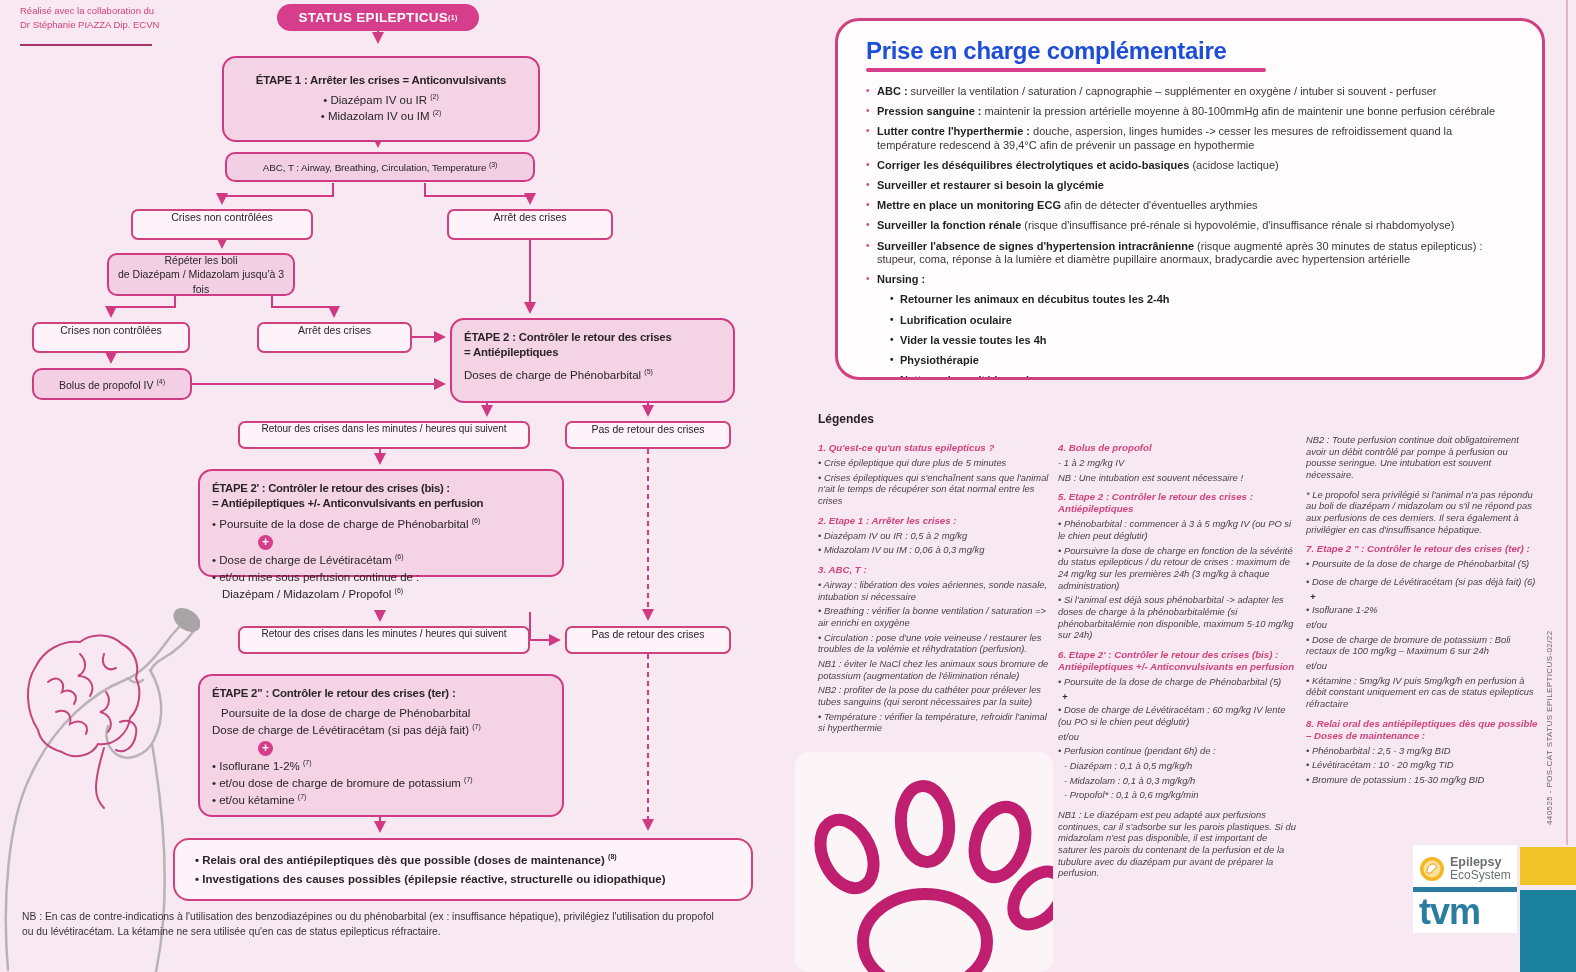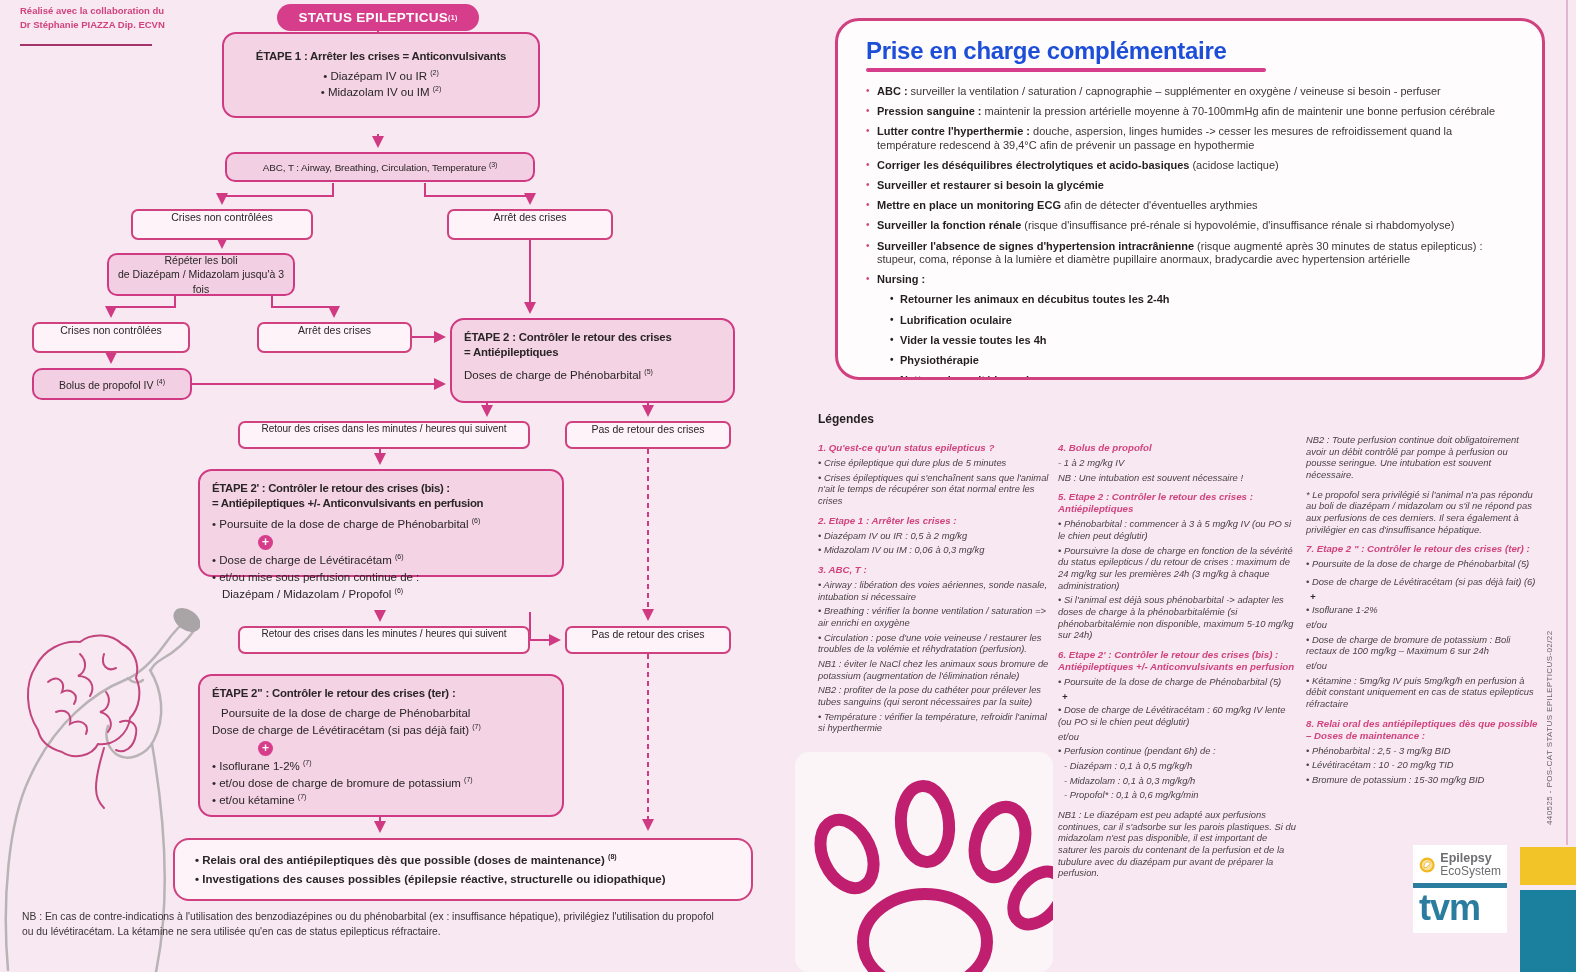--- a/index.html
+++ b/index.html
@@ -16,21 +16,21 @@
   .ebox{background:#f3d3e4;border:2.5px solid #cf3a83;border-radius:14px;padding:10px 12px;}
   .ebox .et{font-weight:bold;font-size:11.4px;letter-spacing:-0.2px;line-height:1.3;}
   .ebox .eb{font-size:11.5px;line-height:1.45;}
   .center{display:flex;flex-direction:column;align-items:center;justify-content:center;text-align:center;}
   .small-line{font-size:10px;}
   sup{font-size:7px;}
   .plus{display:inline-flex;width:15px;height:15px;border-radius:50%;background:#d63d8b;color:#fff;
         font-weight:bold;font-size:12px;line-height:15px;align-items:center;justify-content:center;margin:2px 0 2px 46px;}
   .fb{font-weight:bold;font-size:11.5px;line-height:1.6;}
   .nbnote{font-size:10.3px;line-height:1.45;color:#3a3335;}
-  .credit{font-size:9.5px;color:#d0437f;line-height:1.45;font-weight:bold;}
+  .credit{font-size:9.5px;color:#d0437f;line-height:1.45;}
   .credit-rule{position:absolute;left:20px;top:44px;width:132px;height:2px;background:#a3356a;}
   
   .panel{background:#fffcfe;border:3px solid #d0417f;border-radius:24px;padding:16px 28px 10px 28px;}
   .panel-title{font-size:24px;font-weight:bold;color:#1d4ed8;letter-spacing:-0.3px;}
   .panel-underline{width:400px;height:4px;background:#d63d8b;border-radius:3px;margin:3px 0 13px 0;}
   .care-item{position:relative;padding-left:11px;font-size:11px;line-height:1.24;margin-bottom:6.5px;color:#3c3537;}
   .care-item .dot{position:absolute;left:0;top:0;color:#d0437f;font-size:10px;}
   .ci-b{font-weight:bold;color:#231f20;}
   .care-sub{position:relative;padding-left:10px;margin:0 0 7px 24px;font-size:11px;font-weight:bold;color:#231f20;line-height:1.2;}
   .care-sub .dot2{position:absolute;left:0;top:0;font-size:10px;color:#231f20;}
@@ -122,21 +122,21 @@
     <div>Réalisé avec la collaboration du</div>
     <div>Dr Stéphanie PIAZZA Dip. ECVN</div>
   </div>
   <div class="credit-rule"></div>
 
   <div class="abs pill" style="left:277px;top:4px;width:202px;height:27px;">
     <span>STATUS EPILEPTICUS </span>
       <sup>(1)</sup>
   </div>
 
-  <div class="abs ebox center" style="left:222px;top:32px;width:318px;height:86px;">
+  <div class="abs ebox center" style="left:222px;top:56px;width:318px;height:86px;">
     <div class="et">ÉTAPE 1 : Arrêter les crises = Anticonvulsivants</div>
     <div class="eb" style="margin-top:4px;"><span>• Diazépam IV ou IR </span><sup>(2)</sup></div>
     <div class="eb"><span>• Midazolam  IV ou IM </span><sup>(2)</sup></div>
   </div>
 
   <div class="abs pbox" style="left:225px;top:152px;width:310px;height:30px;font-size:9.9px;letter-spacing:-0.1px;">
     <div><span>ABC, T : Airway, Breathing, Circulation, Temperature </span><sup>(3)</sup></div>
   </div>
 
   <div class="abs wbox" style="left:131px;top:209px;width:182px;height:31px;">
@@ -206,22 +206,22 @@
     <div class="fb"><span>• Relais oral des antiépileptiques dès que possible (doses de maintenance) </span><sup>(8)</sup></div>
     <div class="fb">• Investigations des causes possibles (épilepsie réactive, structurelle ou idiopathique)</div>
   </div>
 
   <div class="abs nbnote" style="left:22px;top:910px;width:700px;">NB : En cas de contre-indications à l'utilisation des benzodiazépines ou du phénobarbital (ex : insuffisance hépatique), privilégiez l'utilisation du propofol ou du lévétiracétam. La kétamine ne sera utilisée qu'en cas de status epilepticus réfractaire.</div>
 
   <div class="abs panel" style="left:835px;top:18px;width:710px;height:362px;overflow:hidden;">
     <div class="panel-title">Prise en charge complémentaire</div>
     <div class="panel-underline"></div>
 
-    <div class="care-item"><span class="dot">•</span><span class="ci-b">ABC :</span><span class="ci-r"> surveiller la ventilation / saturation / capnographie – supplémenter en oxygène / veineuse si besoin - perfuser</span></div>
-    <div class="care-item"><span class="dot">•</span><span class="ci-b">Pression sanguine :</span><span class="ci-r"> maintenir la pression artérielle moyenne à 70-100mmHg afin de maintenir une bonne perfusion cérébrale</span></div>
+    <div class="care-item"><span class="dot">•</span><span class="ci-b">ABC :</span><span class="ci-r"> surveiller la ventilation / saturation / capnographie – supplémenter en oxygène / intuber si souvent - perfuser</span></div>
+    <div class="care-item"><span class="dot">•</span><span class="ci-b">Pression sanguine :</span><span class="ci-r"> maintenir la pression artérielle moyenne à 80-100mmHg afin de maintenir une bonne perfusion cérébrale</span></div>
     <div class="care-item"><span class="dot">•</span><span class="ci-b">Lutter contre l'hyperthermie :</span><span class="ci-r"> douche, aspersion, linges humides -&gt; cesser les mesures de refroidissement quand la température redescend à 39,4°C afin de prévenir un passage en hypothermie</span></div>
     <div class="care-item"><span class="dot">•</span><span class="ci-b">Corriger les déséquilibres électrolytiques et acido-basiques</span><span class="ci-r"> (acidose lactique)</span></div>
     <div class="care-item"><span class="dot">•</span><span class="ci-b">Surveiller et restaurer si besoin la glycémie</span><span class="ci-r"></span></div>
     <div class="care-item"><span class="dot">•</span><span class="ci-b">Mettre en place un monitoring ECG</span><span class="ci-r"> afin de détecter d'éventuelles arythmies</span></div>
     <div class="care-item"><span class="dot">•</span><span class="ci-b">Surveiller la fonction rénale</span><span class="ci-r"> (risque d'insuffisance pré-rénale si hypovolémie, d'insuffisance rénale si rhabdomyolyse)</span></div>
     <div class="care-item"><span class="dot">•</span><span class="ci-b">Surveiller l'absence de signes d'hypertension intracrânienne</span><span class="ci-r"> (risque augmenté après 30 minutes de status epilepticus) : stupeur, coma, réponse à la lumière et diamètre pupillaire anormaux, bradycardie avec hypertension artérielle</span></div>
     <div class="care-item"><span class="dot">•</span><span class="ci-b">Nursing :</span></div>
 
     <div class="care-sub"><span class="dot2">•</span><span>Retourner les animaux en décubitus toutes les 2-4h</span></div>
     <div class="care-sub"><span class="dot2">•</span><span>Lubrification oculaire</span></div>
@@ -283,21 +283,21 @@
     <p class="lg-h">8. Relai oral des antiépileptiques dès que possible – Doses de maintenance :</p>
     <p>• Phénobarbital : 2,5 - 3 mg/kg BID</p>
     <p>• Lévétiracétam : 10 - 20 mg/kg TID</p>
     <p>• Bromure de potassium : 15-30 mg/kg BID</p>
   </div>
 
   <div class="abs side-code" style="left:1545px;top:555px;height:270px;">440525 - POS-CAT STATUS EPILEPTICUS-02/22</div>
 
   <div class="abs edge-line" style="left:1566px;top:0;width:2px;height:845px;"></div>
 
-  <div class="abs logo-card" style="left:1413px;top:845px;width:94px;height:88px;">
+  <div class="abs logo-card" style="left:1413px;top:845px;width:104px;height:88px;justify-content:center;">
     <div class="epi-row">
       <svg width="26" height="26" viewBox="0 0 26 26">
         <circle cx="13" cy="13" r="12" fill="#f2b824"></circle>
         <circle cx="13" cy="13" r="8.5" fill="#fbe198"></circle>
         <path d="M8,17 C8,12 10,8 14,8 C17,8 18,10 17,12 C16,14 13,14 12,17 Z" fill="#ffffff" stroke="#e8960f" stroke-width="1"></path>
       </svg>
       <div class="epi-text">
         <div>Epilepsy</div>
         <div class="l2">EcoSystem</div>
       </div>

